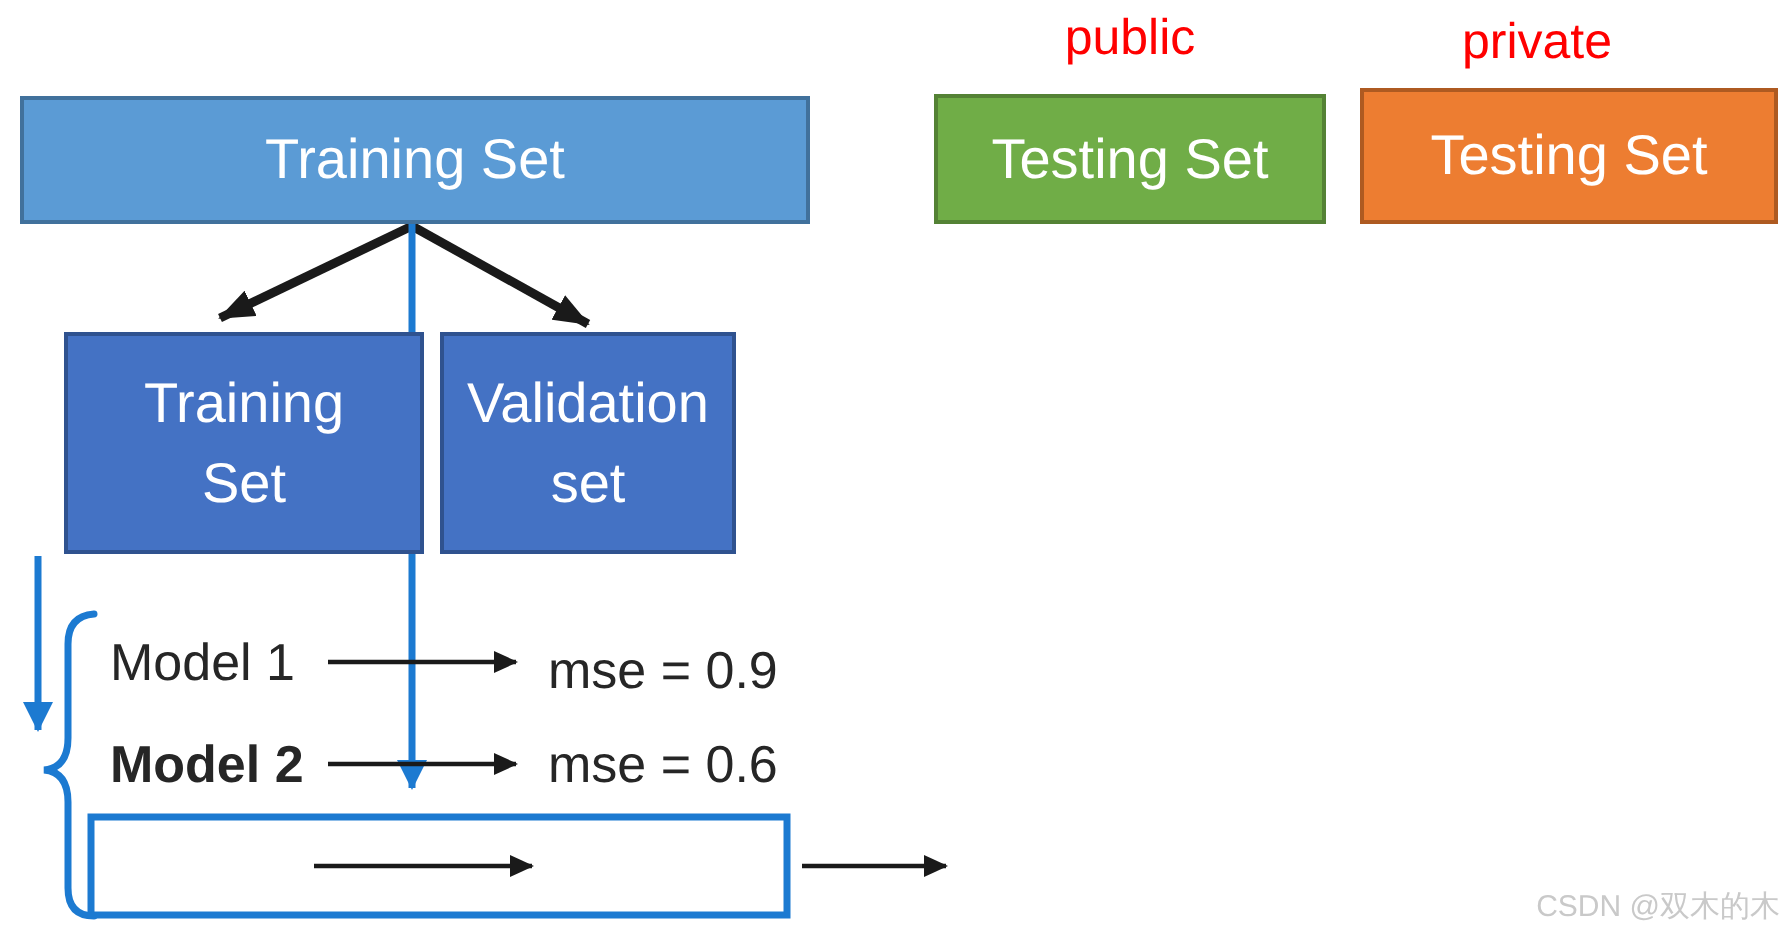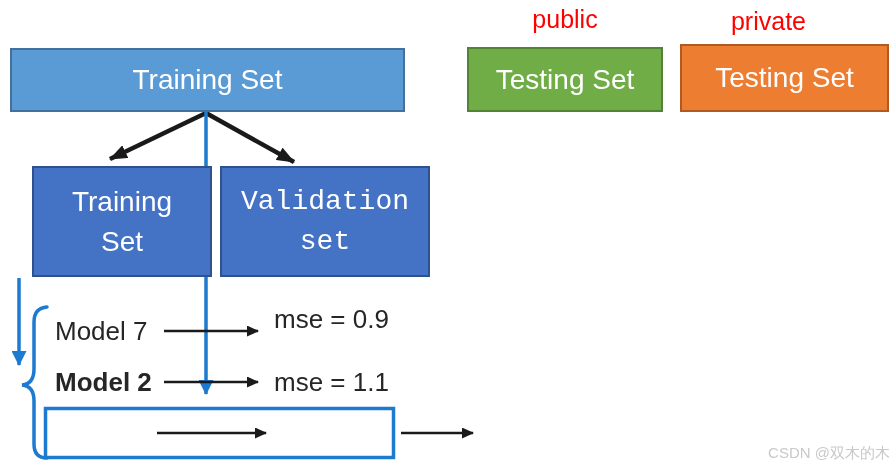--- a/index.html
+++ b/index.html
@@ -39,24 +39,23 @@
     background: var(--box-blue-light, #5B9BD5);
     border: 2px solid var(--box-blue-light-border, #41719C);
   }
   .box-train-sub {
     left: 10px; top: 166px; width: 180px; height: 111px;
     background: var(--box-blue-dark, #4472C4);
     border: 2px solid var(--box-blue-dark-border, #2F528F);
     margin-left: 22px;
   }
   .box-valid-sub {
-    left: 220px; top: 166px; width: 210px; height: 111px;
+    left: 220px; top: 166px; width: 148px; height: 111px;
     background: var(--box-blue-dark, #4472C4);
     border: 2px solid var(--box-blue-dark-border, #2F528F);
-    font-family: Liberation Mono, monospace;
   }
   .box-green {
     left: 467px; top: 47px; width: 196px; height: 65px;
     background: var(--box-green, #70AD47);
     border: 2px solid var(--box-green-border, #548235);
   }
   .box-orange {
     left: 680px; top: 44px; width: 209px; height: 68px;
     background: var(--box-orange, #ED7D31);
     border: 2px solid var(--box-orange-border, #AE5A21);
@@ -71,21 +70,21 @@
   .tag-public  { left: 467px; top: 5px;  width: 196px; }
   .tag-private { left: 664px; top: 7px;  width: 209px; }
   .flow-text {
     position: absolute;
     z-index: 2;
     color: var(--text-dark, #262626);
     font-size: 26px;
     white-space: nowrap;
   }
   .m1-name { left: 55px;  top: 316px; }
-  .m1-mse  { left: 274px; top: 304px; }
+  .m1-mse  { left: 274px; top: 320px; }
   .m2-name { left: 55px;  top: 367px; font-weight: bold; }
   .m2-mse  { left: 274px; top: 367px; }
   .m3-name { left: 52px;  top: 419px; }
   .m3-mse  { left: 274px; top: 419px; }
   .final-mse { left: 503px; top: 420px; }
   .watermark {
     position: absolute;
     z-index: 2;
     right: 6px; top: 444px;
     color: var(--watermark-gray, #C9C9C9);
@@ -135,23 +134,23 @@
 
   <div class="box box-valid-sub">Validation
 set</div>
 
   <div class="red-tag tag-public">public</div>
   <div class="box box-green">Testing Set</div>
 
   <div class="red-tag tag-private">private</div>
   <div class="box box-orange">Testing Set</div>
 
-  <div class="flow-text m1-name">Model 7</div>
+  <div class="flow-text m1-name">Model 1</div>
   <div class="flow-text m1-mse">mse = 0.9</div>
 
   <div class="flow-text m2-name">Model 2</div>
-  <div class="flow-text m2-mse">mse = 1.1</div>
+  <div class="flow-text m2-mse">mse = 0.6</div>
 
 
 
   <div class="watermark">CSDN @双木的木</div>
 
 </div>
 
 </body></html>

